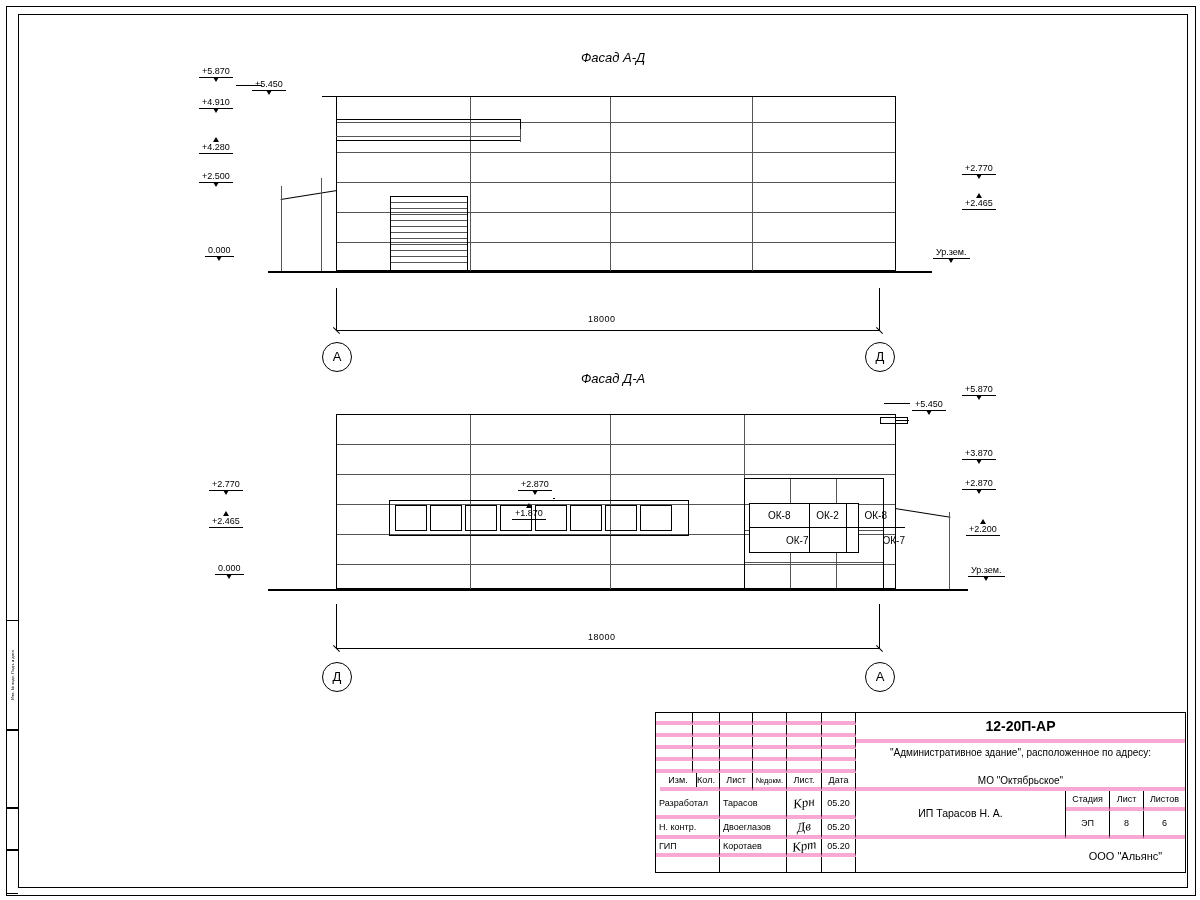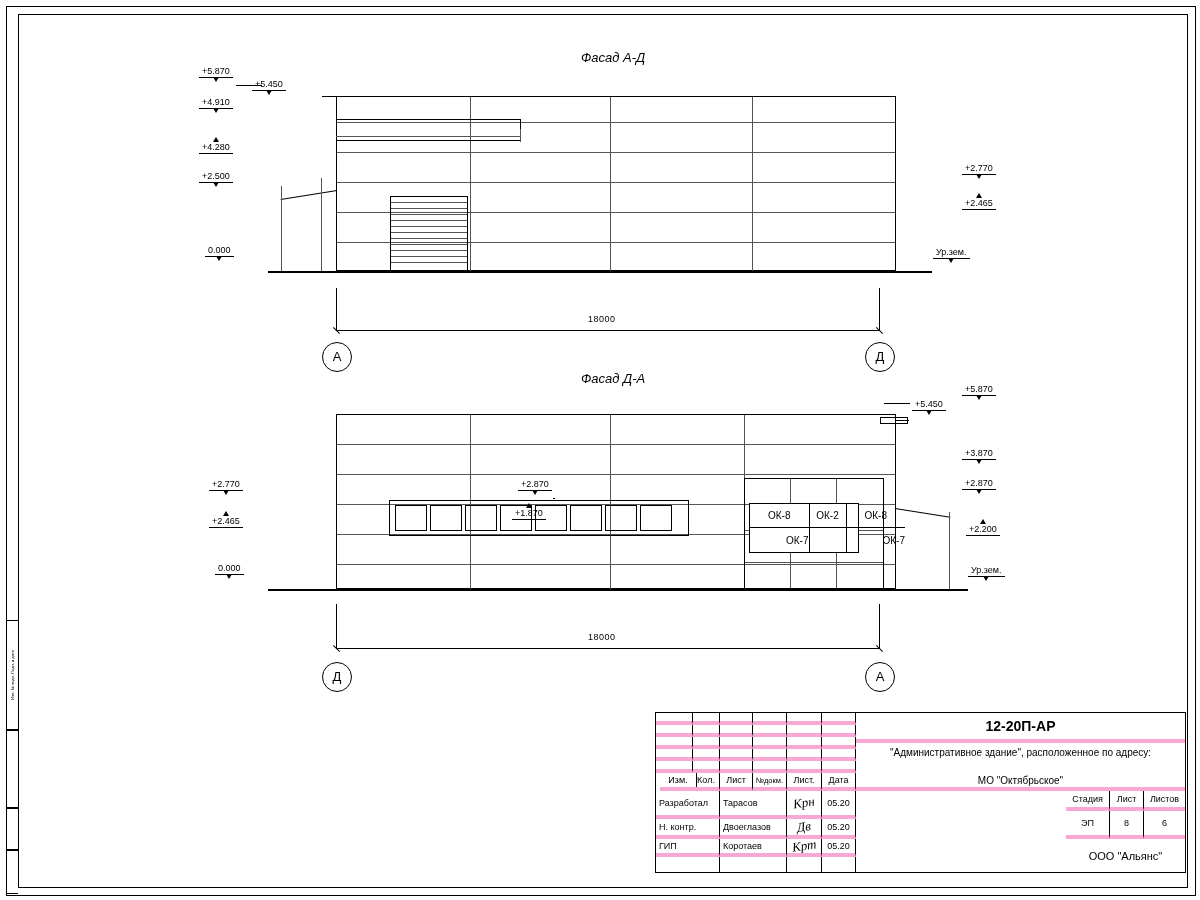--- a/index.html
+++ b/index.html
@@ -473,20 +473,21 @@
     <div class="cell br" style="left:0;top:144px;width:64px;height:16px;"></div>
     <div class="cell br" style="left:64px;top:144px;width:67px;height:16px;"></div>
     <div class="cell br" style="left:131px;top:144px;width:35px;height:16px;"></div>
     <div class="cell br" style="left:166px;top:144px;width:34px;height:16px;"></div>
 
     <div class="cell bb tb-big" style="left:200px;top:0;width:329px;height:30px;">12-20П-АР</div>
 
     <div class="cell" style="left:200px;top:32px;width:329px;height:14px;font-size:10px;">"Административное здание", расположенное по адресу:</div>
     <div class="cell bb" style="left:200px;top:60px;width:329px;height:18px;font-size:10px;">МО "Октябрьское"</div>
 
+    <div class="cell bb br tb-med" style="left:200px;top:78px;width:210px;height:48px;">ИП Тарасов Н. А.</div>
 
     <div class="cell bb br" style="left:410px;top:78px;width:44px;height:20px;">Стадия</div>
     <div class="cell bb br" style="left:454px;top:78px;width:34px;height:20px;">Лист</div>
     <div class="cell bb" style="left:488px;top:78px;width:41px;height:20px;">Листов</div>
 
     <div class="cell bb br" style="left:410px;top:98px;width:44px;height:28px;">ЭП</div>
     <div class="cell bb br" style="left:454px;top:98px;width:34px;height:28px;">8</div>
     <div class="cell bb" style="left:488px;top:98px;width:41px;height:28px;">6</div>
 
     <div class="cell tb-title" style="left:410px;top:126px;width:119px;height:34px;">ООО "Альянс"</div>

